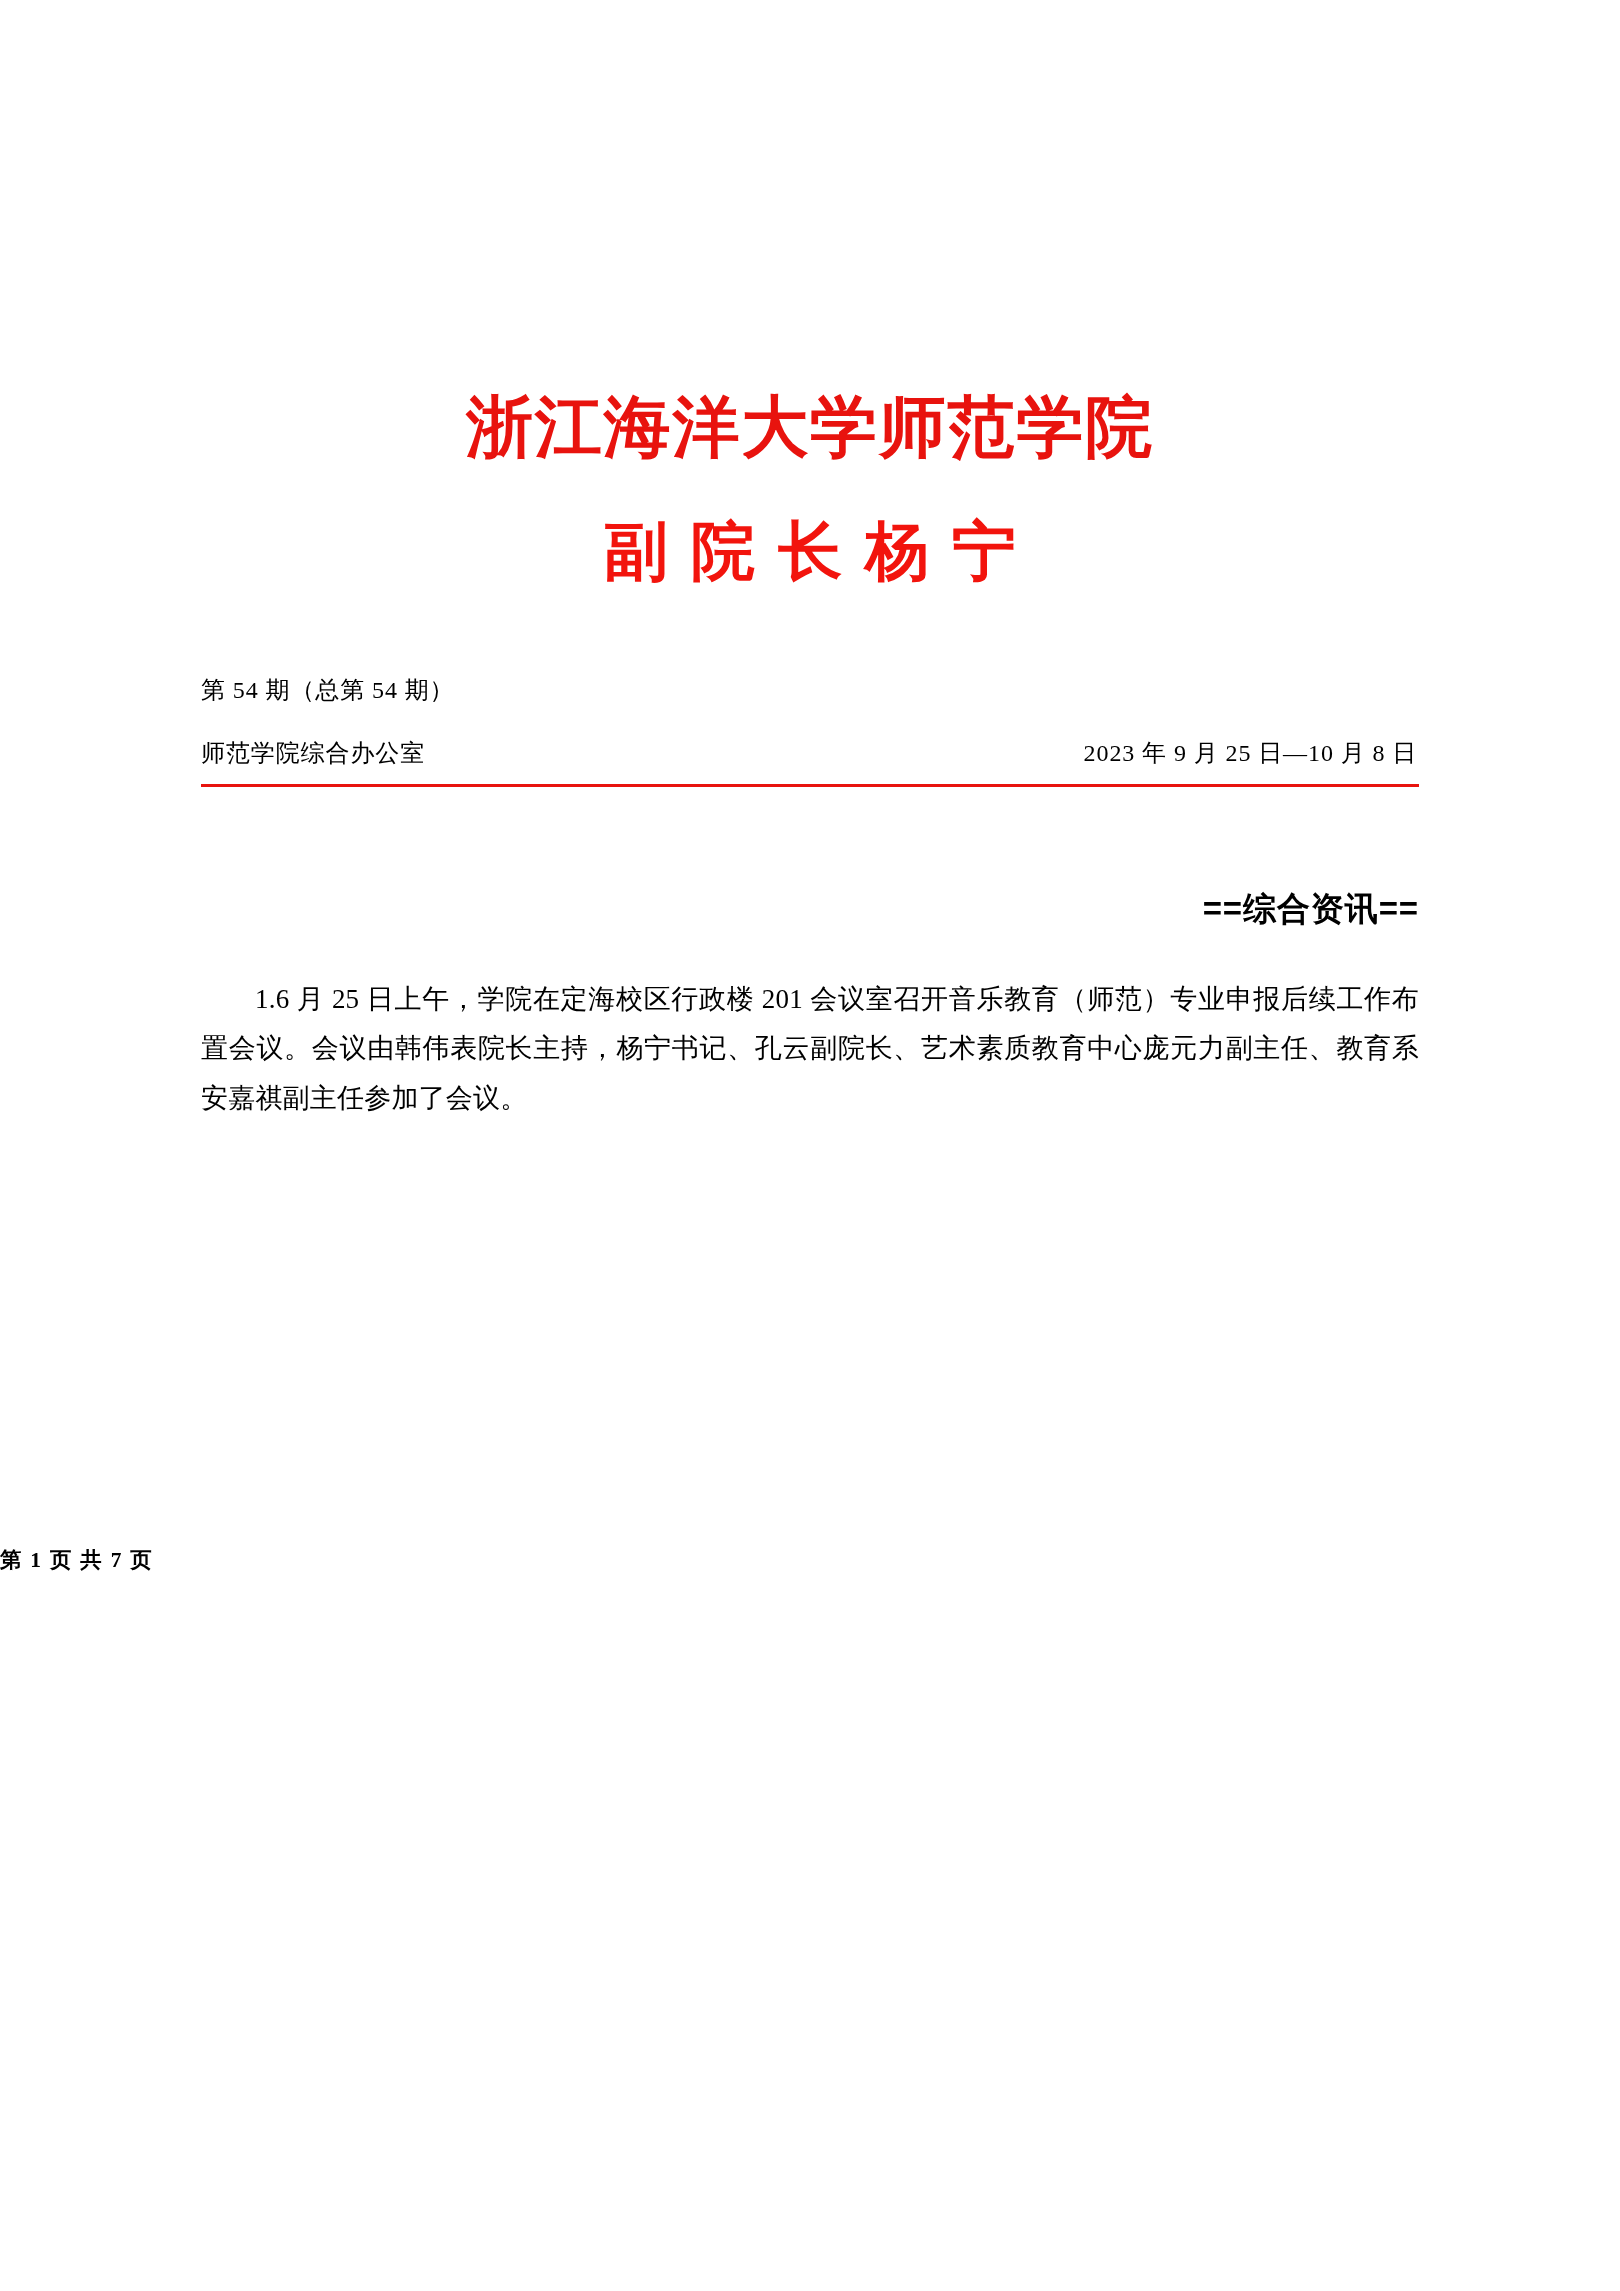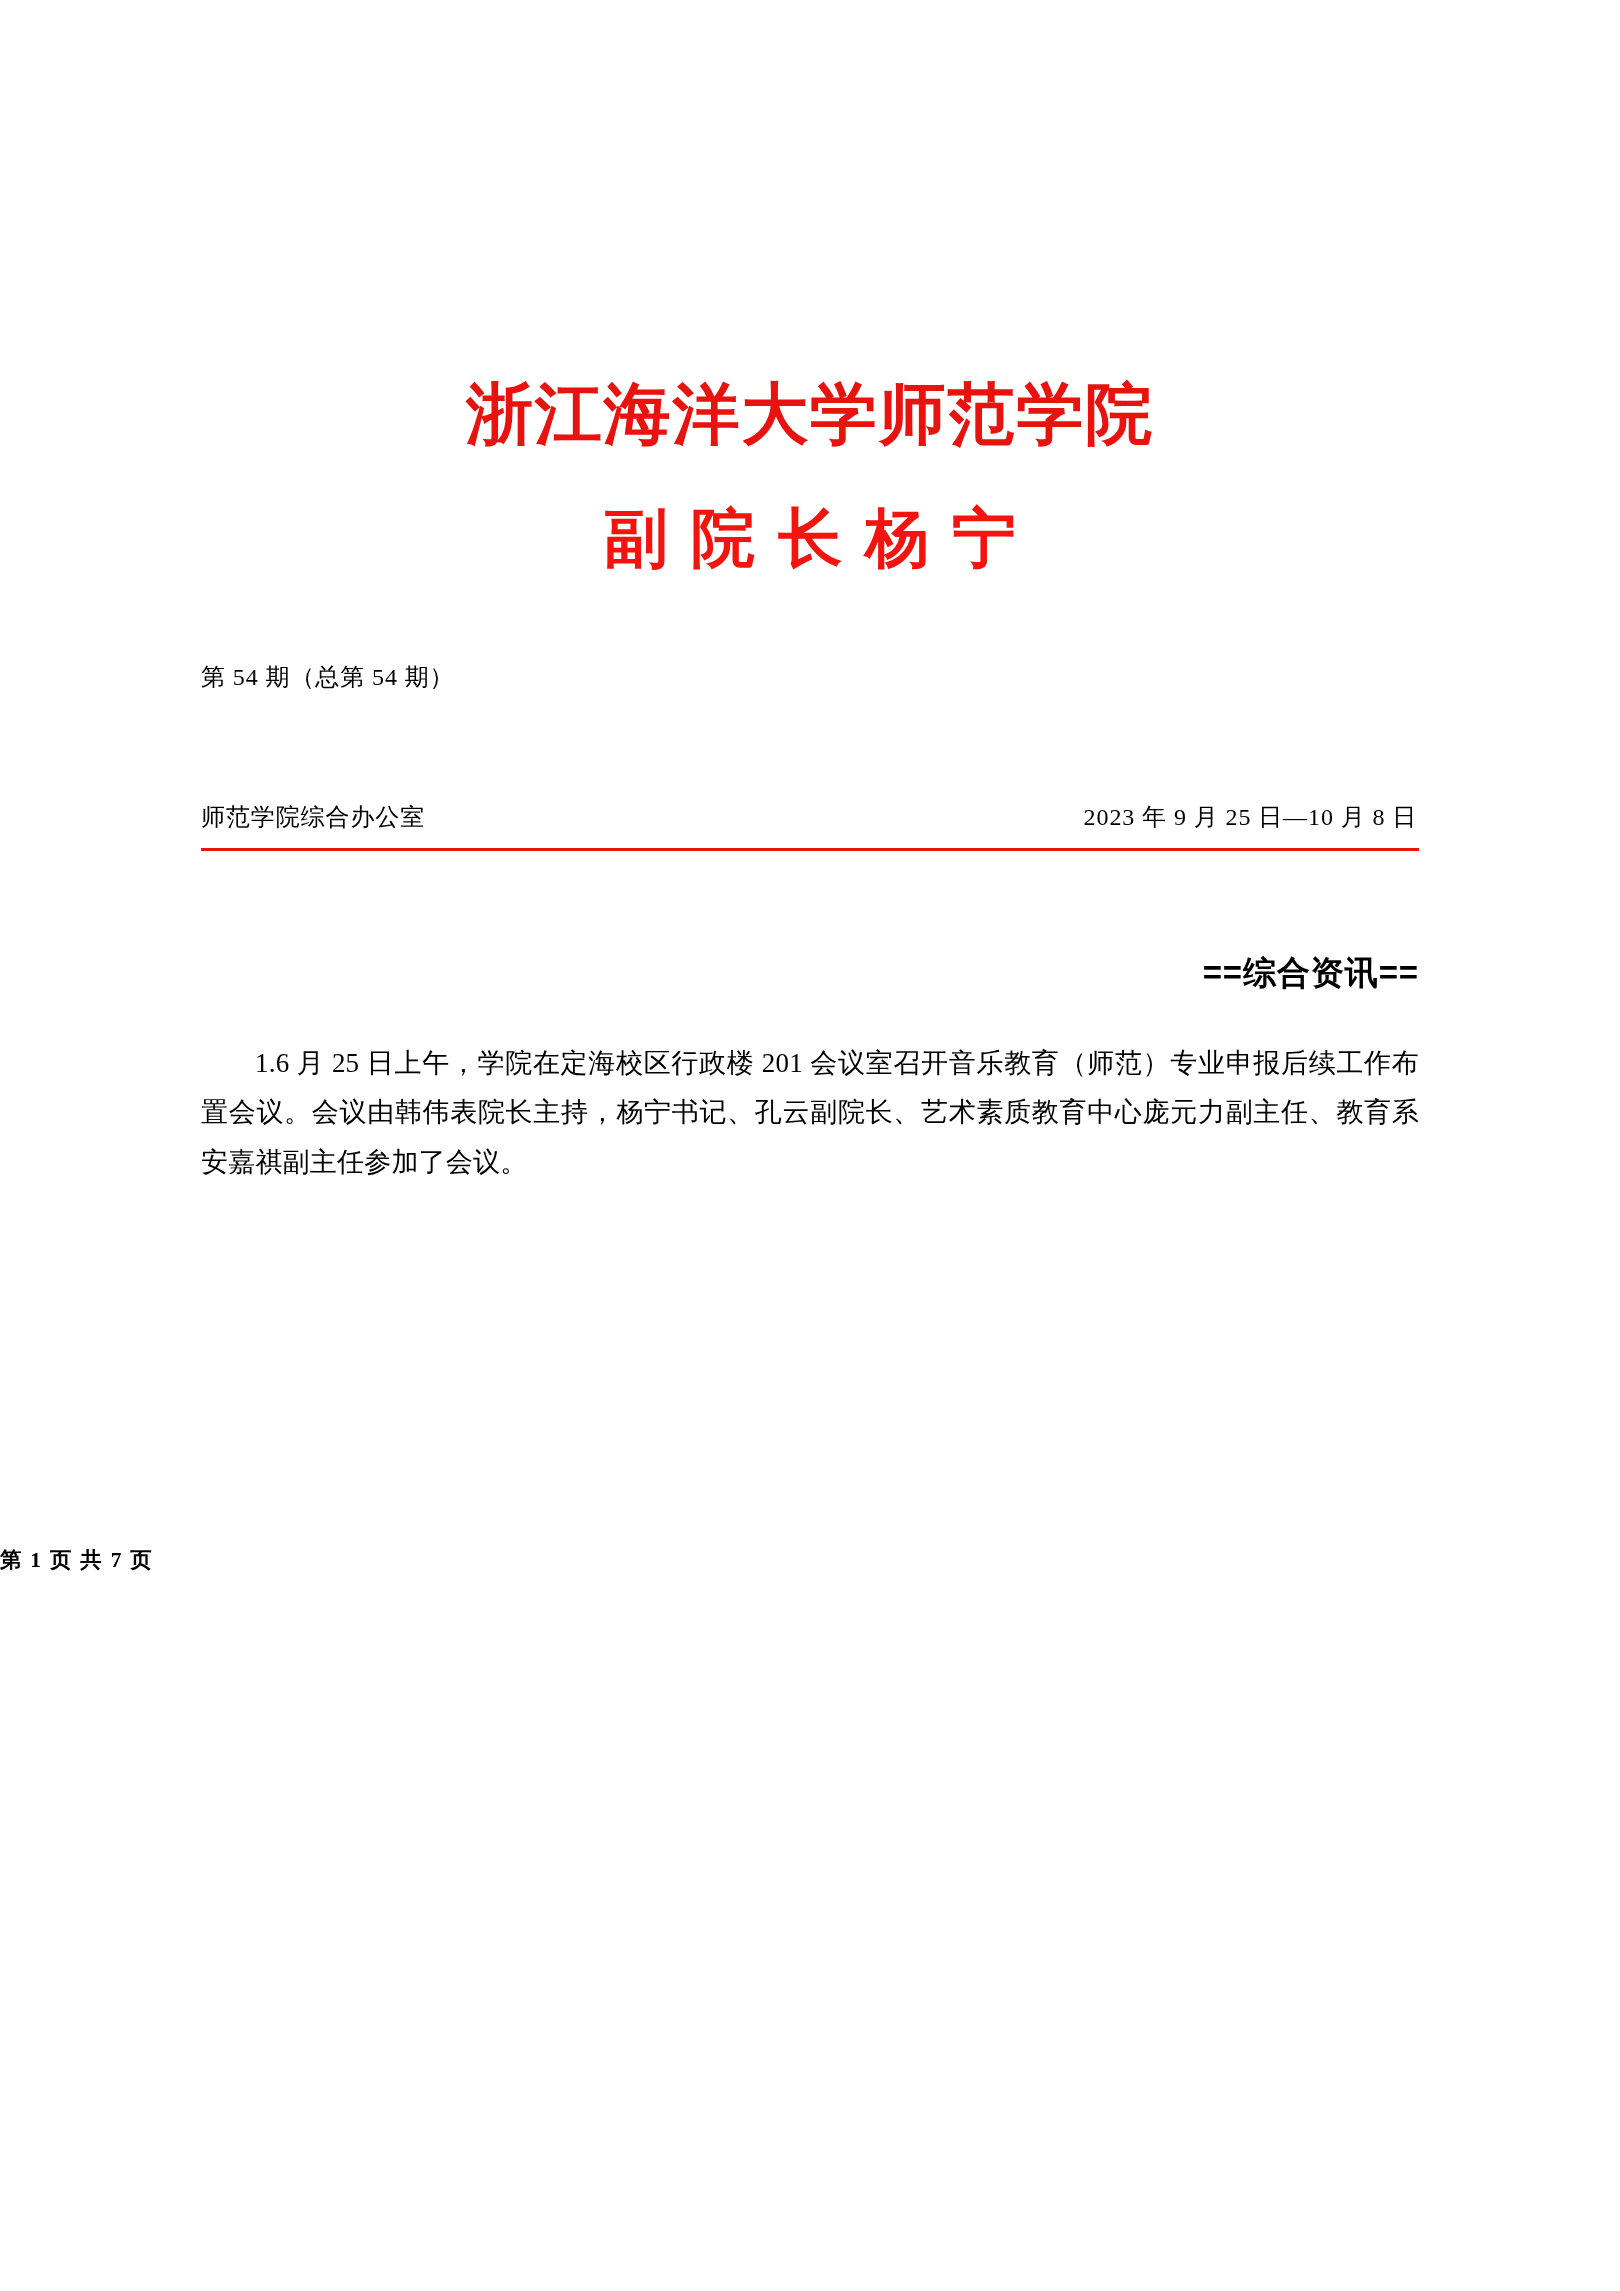--- a/index.html
+++ b/index.html
@@ -15,21 +15,21 @@
     position: relative;
     overflow: hidden;
   }
   .page {
     position: absolute;
     left: 0;
     top: 0;
     width: 1620px;
     height: 1674px;
     box-sizing: border-box;
-    padding: 0 201px;
+    padding: 13px 201px;
   }
 
   
   .masthead {
     margin-top: 378px;
     text-align: center;
   }
   .org-title {
     color: #e8130e;
     font-family: "DejaVu Serif", "Liberation Serif", serif;
@@ -54,21 +54,21 @@
   .issue-line {
     margin-top: 87px;
     text-align: left;
     font-size: 24px;
     letter-spacing: 0.9px;
     color: #000;
   }
 
   
   .meta-row {
-    margin-top: 108px;
+    margin-top: 31px;
     display: flex;
     align-items: flex-end;
     justify-content: space-between;
     font-size: 24px;
     letter-spacing: 0.9px;
   }
   .meta-left { white-space: nowrap; }
   .meta-right { white-space: nowrap; padding-right: 1.8px; text-align: center; }
 
   .red-rule {

